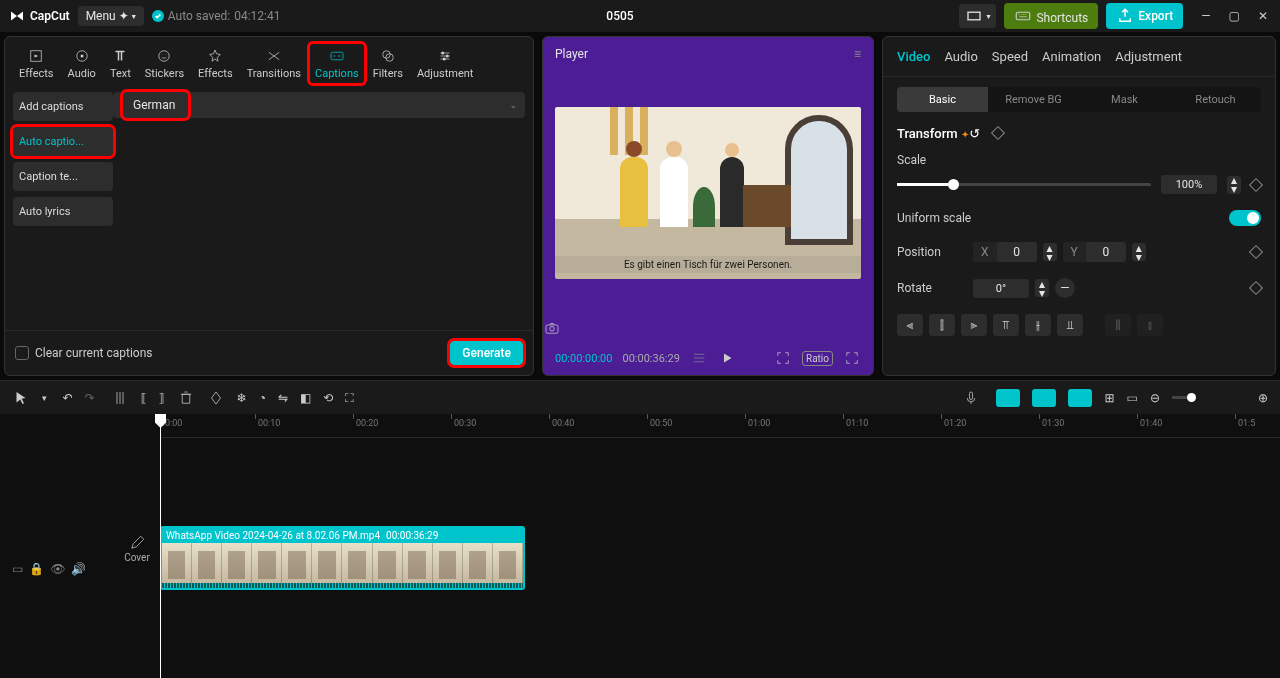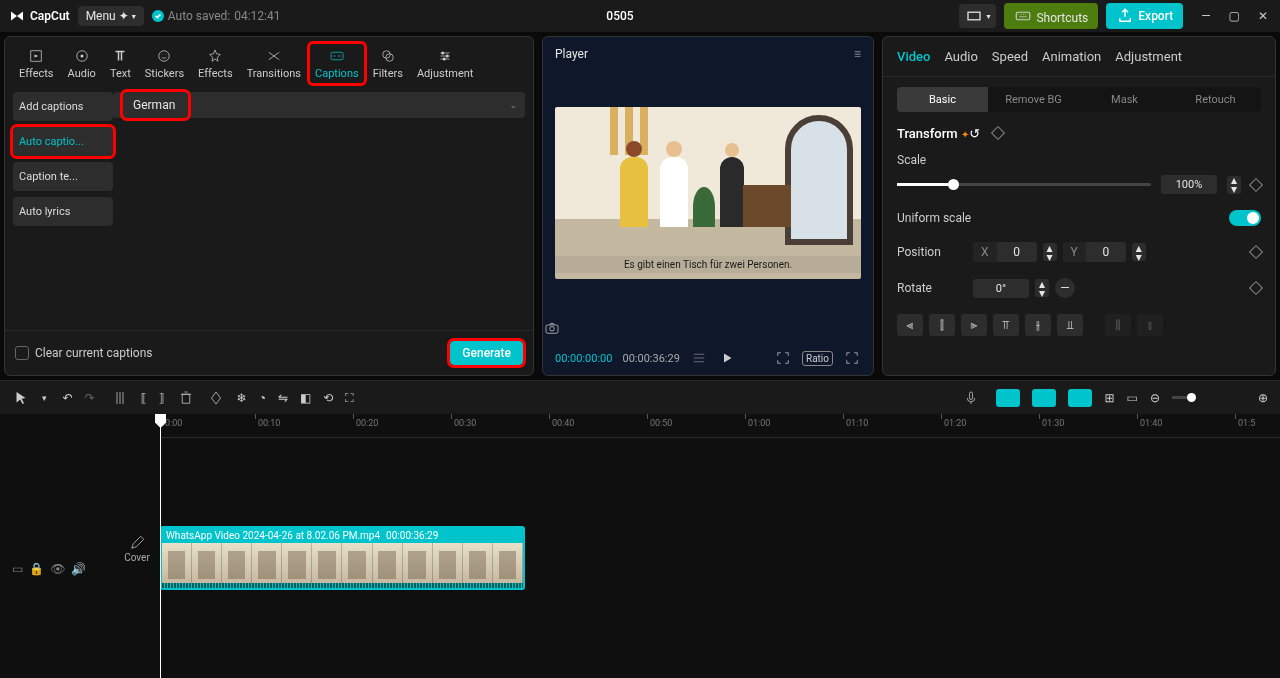--- a/index.html
+++ b/index.html
@@ -37,21 +37,21 @@
 .lp-content { flex:1; display:flex; flex-direction:column; }
 .lp-label { color:#fff; font-weight:500; margin-bottom:8px; font-size:13px; }
 .lp-select { background:#2d2d2d; border-radius:4px; padding:6px 10px; display:flex; justify-content:space-between; align-items:center; cursor:pointer; outline:3px solid #ff0000; width:65px; position:relative;}
 .lp-select-wrap { background:#2d2d2d; border-radius:4px; display:flex; align-items:center; justify-content:space-between; padding:0 8px 0 10px; }
 .lp-footer { display:flex; justify-content:space-between; align-items:center; padding:10px; border-top:1px solid #2a2a2a; }
 .chk { display:flex; align-items:center; gap:6px; color:#ccc; }
 .chk-box { width:14px; height:14px; border:1px solid #666; border-radius:3px; }
 .gen-btn { background:#00c4cc; color:#fff; border-radius:4px; padding:5px 12px; cursor:pointer; font-weight:500; outline:3px solid #ff0000; }
 
 
-.player { flex:1; background:#0f172a; border:1px solid #333; border-radius:6px; margin:4px; display:flex; flex-direction:column; }
+.player { flex:1; background:#4c1d95; border:1px solid #333; border-radius:6px; margin:4px; display:flex; flex-direction:column; }
 .player-head { display:flex; justify-content:space-between; align-items:center; padding:10px 12px; }
 .player-canvas { flex:1; display:flex; align-items:center; justify-content:center; padding:4px 12px; position:relative; }
 .video-frame { width:100%; aspect-ratio:16/9; background:linear-gradient(#f0e8d8 0%, #f0e8d8 65%, #c5b8a0 65%, #c5b8a0 100%); position:relative; overflow:hidden; border-radius:2px; }
 .scene-arch { position:absolute; right:8px; top:8px; width:68px; height:130px; border:6px solid #4a3f36; border-radius:34px 34px 0 0; background:#d8e0e8; }
 .scene-light { position:absolute; left:55px; top:0; width:8px; height:48px; background:#d8b060; }
 .scene-light.l2 { left:70px; }
 .scene-light.l3 { left:85px; }
 .scene-person { position:absolute; bottom:30%; width:28px; height:70px; }
 .p1 { left:65px; background:#e8c040; border-radius:12px 12px 0 0; }
 .p1::before { content:""; position:absolute; top:-16px; left:6px; width:16px; height:16px; border-radius:50%; background:#8a4a2a; }

